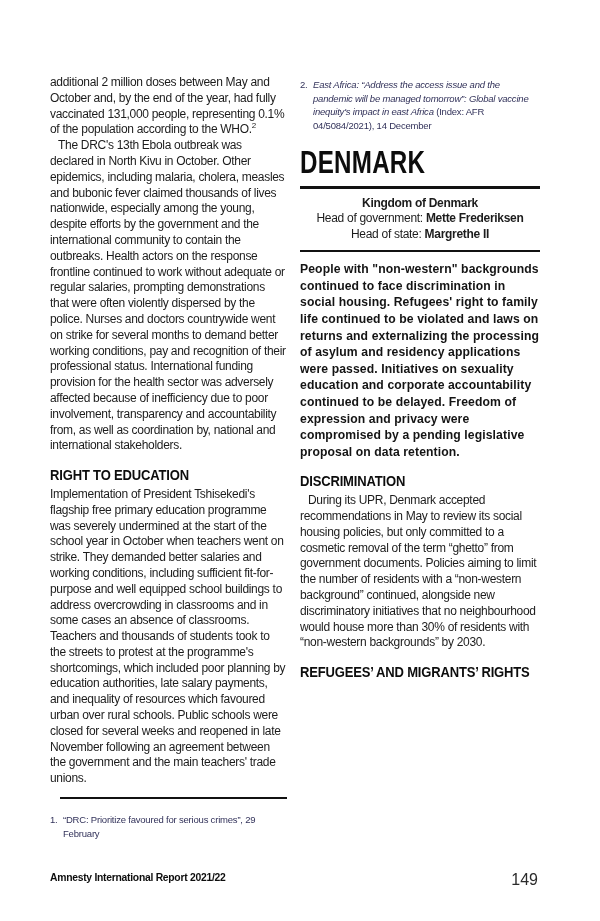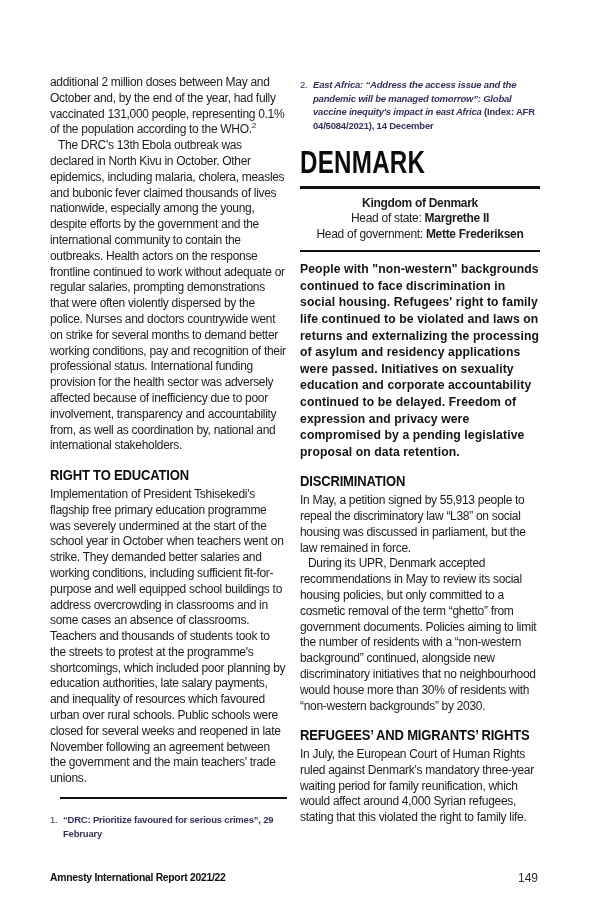--- a/index.html
+++ b/index.html
@@ -72,35 +72,35 @@
 
   
   .footnote{
     font-size:9.5px;
     line-height:13.5px;
     letter-spacing:-0.2px;
     color:#32325a;
     display:flex;
   }
   .footnote .fn-num{width:13px;flex:0 0 13px;}
-  .footnote .fn-body{flex:1;font-weight:bold;}
+  .footnote .fn-body{flex:1;}
   .footnote .it{font-style:italic;}
   .fn-sep{position:absolute;left:60px;width:227px;border:none;border-top:2px solid #111;margin:0;}
 
   .rc-footnote{margin:3px 0 14px 0;}
 
   
   .footer-left{
     position:absolute;left:50px;top:871px;
     font-size:11.5px;font-weight:700;letter-spacing:-0.3px;color:#0d0d0d;
     transform:scaleX(0.9);transform-origin:0 50%;white-space:nowrap;
   }
   .page-number{
     position:absolute;top:871px;left:300px;width:238px;
-    text-align:right;font-size:12px;color:#2b2b2b;letter-spacing:0;
+    text-align:right;font-size:16px;color:#2b2b2b;letter-spacing:0;
   }
 </style>
 </head>
 <body>
 
 <div class="page">
 
   <div class="col col-left body-text">
     <p><span>additional 2 million doses between May and October and, by the end of the year, had fully vaccinated 131,000 people, representing 0.1% of the population according to the WHO.</span><sup class="fn-ref">2</sup></p>
     <p class="indent">The DRC's 13th Ebola outbreak was declared in North Kivu in October. Other epidemics, including malaria, cholera, measles and bubonic fever claimed thousands of lives nationwide, especially among the young, despite efforts by the government and the international community to contain the outbreaks. Health actors on the response frontline continued to work without adequate or regular salaries, prompting demonstrations that were often violently dispersed by the police. Nurses and doctors countrywide went on strike for several months to demand better working conditions, pay and recognition of their professional status. International funding provision for the health sector was adversely affected because of inefficiency due to poor involvement, transparency and accountability from, as well as coordination by, national and international stakeholders.</p>
@@ -120,36 +120,34 @@
     <div class="footnote rc-footnote">
       <span class="fn-num">2.</span>
       <span class="fn-body"><span class="it">East Africa: “Address the access issue and the pandemic will be managed tomorrow”: Global vaccine inequity's impact in east Africa</span><span> (Index: AFR 04/5084/2021), 14 December</span></span>
     </div>
 
     <h1 class="country-heading">DENMARK</h1>
     <hr class="rule-thick">
 
     <div class="meta">
       <div class="b">Kingdom of Denmark</div>
+      <div><span>Head of government: </span><span class="b">Mette Frederiksen</span></div>
       <div><span>Head of state: </span><span class="b">Margrethe II</span></div>
-      <div><span>Head of government: </span><span class="b">Mette Frederiksen</span></div>
     </div>
     <hr class="rule-thin">
 
     <p class="intro">People with "non-western" backgrounds continued to face discrimination in social housing. Refugees' right to family life continued to be violated and laws on returns and externalizing the processing of asylum and residency applications were passed. Initiatives on sexuality education and corporate accountability continued to be delayed. Freedom of expression and privacy were compromised by a pending legislative proposal on data retention.</p>
 
     <div class="body-text">
       <h2 class="section-heading">DISCRIMINATION</h2>
-      <p>In May, a petition signed by 55,913 people to repeal the discriminatory law “L38” on social housing was discussed in parliament, but the law remained in force.</p>
       <p class="indent">During its UPR, Denmark accepted recommendations in May to review its social housing policies, but only committed to a cosmetic removal of the term “ghetto” from government documents. Policies aiming to limit the number of residents with a “non-western background” continued, alongside new discriminatory initiatives that no neighbourhood would house more than 30% of residents with “non-western backgrounds” by 2030.</p>
     </div>
 
     <div class="body-text">
       <h2 class="section-heading">REFUGEES’ AND MIGRANTS’ RIGHTS</h2>
-      <p>In July, the European Court of Human Rights ruled against Denmark's mandatory three-year waiting period for family reunification, which would affect around 4,000 Syrian refugees, stating that this violated the right to family life.</p>
     </div>
 
   </div>
 
   <div class="footer-left">Amnesty International Report 2021/22</div>
   <div class="page-number">149</div>
 
 </div>
 
 </body></html>

